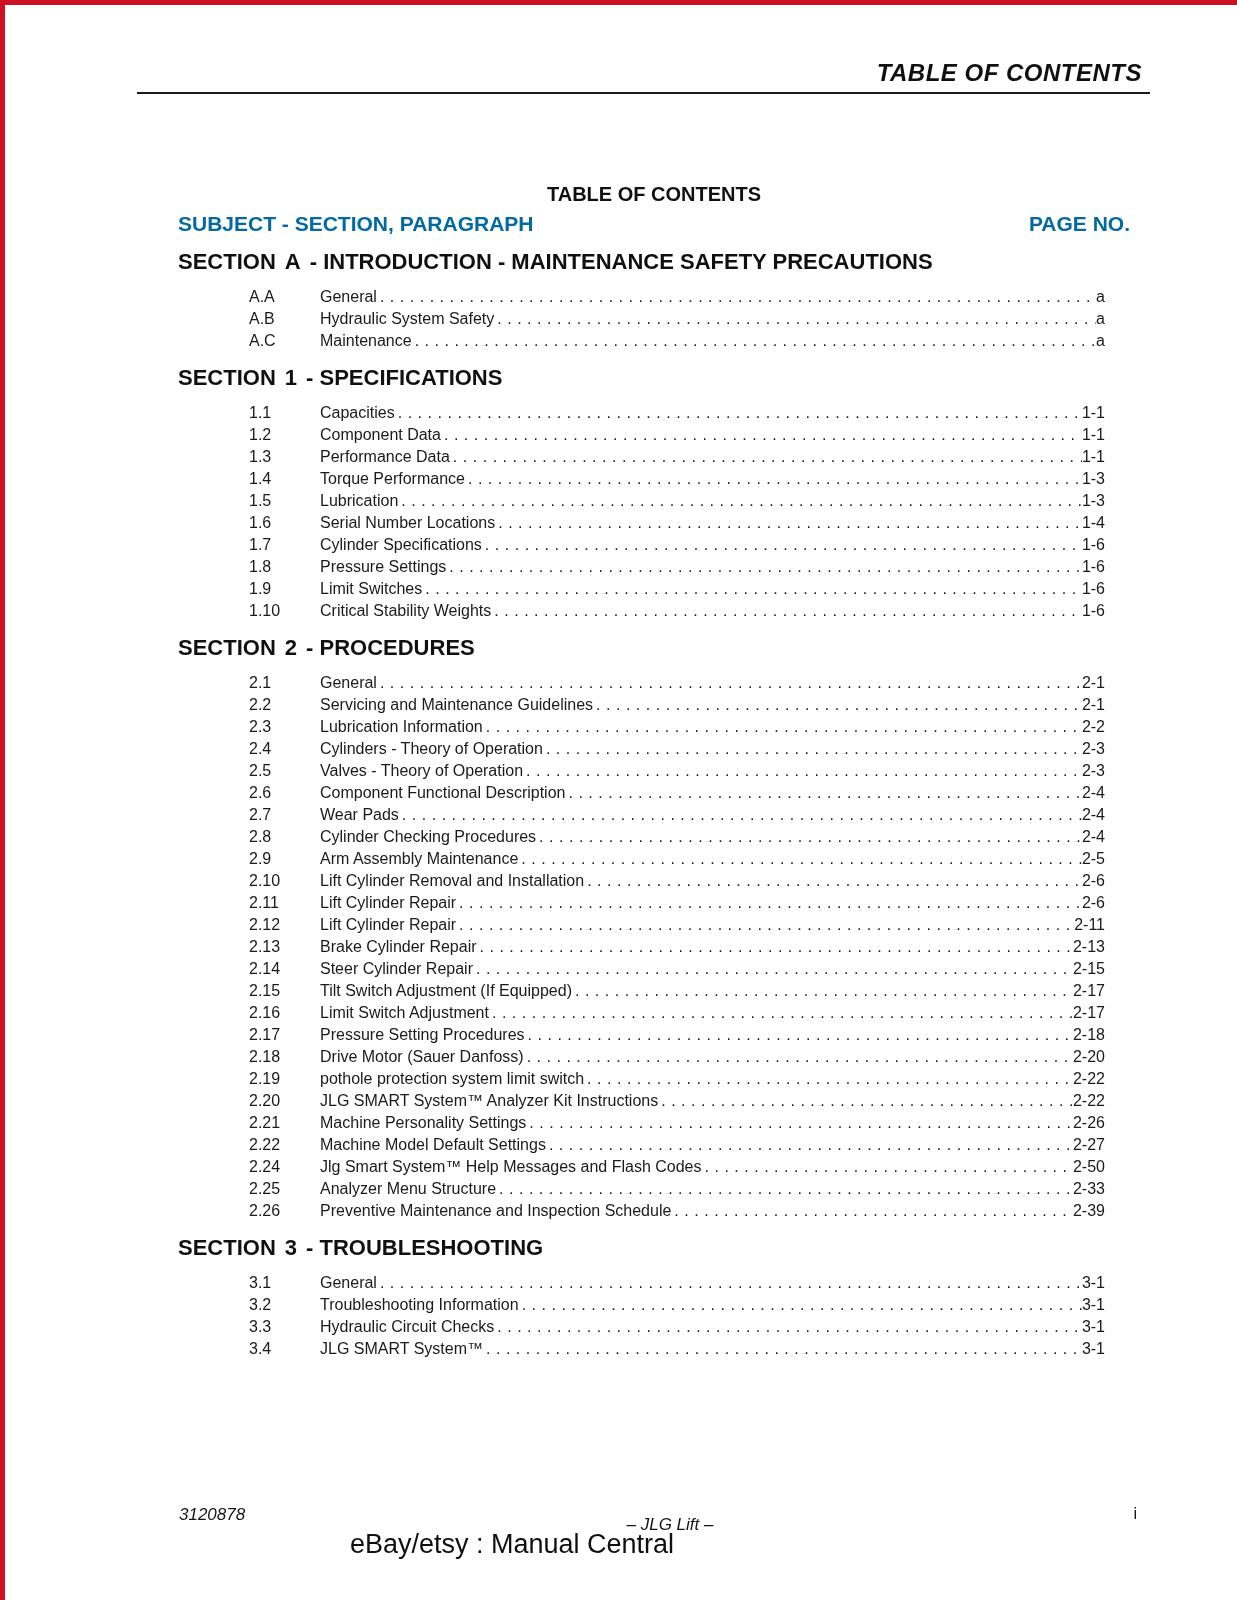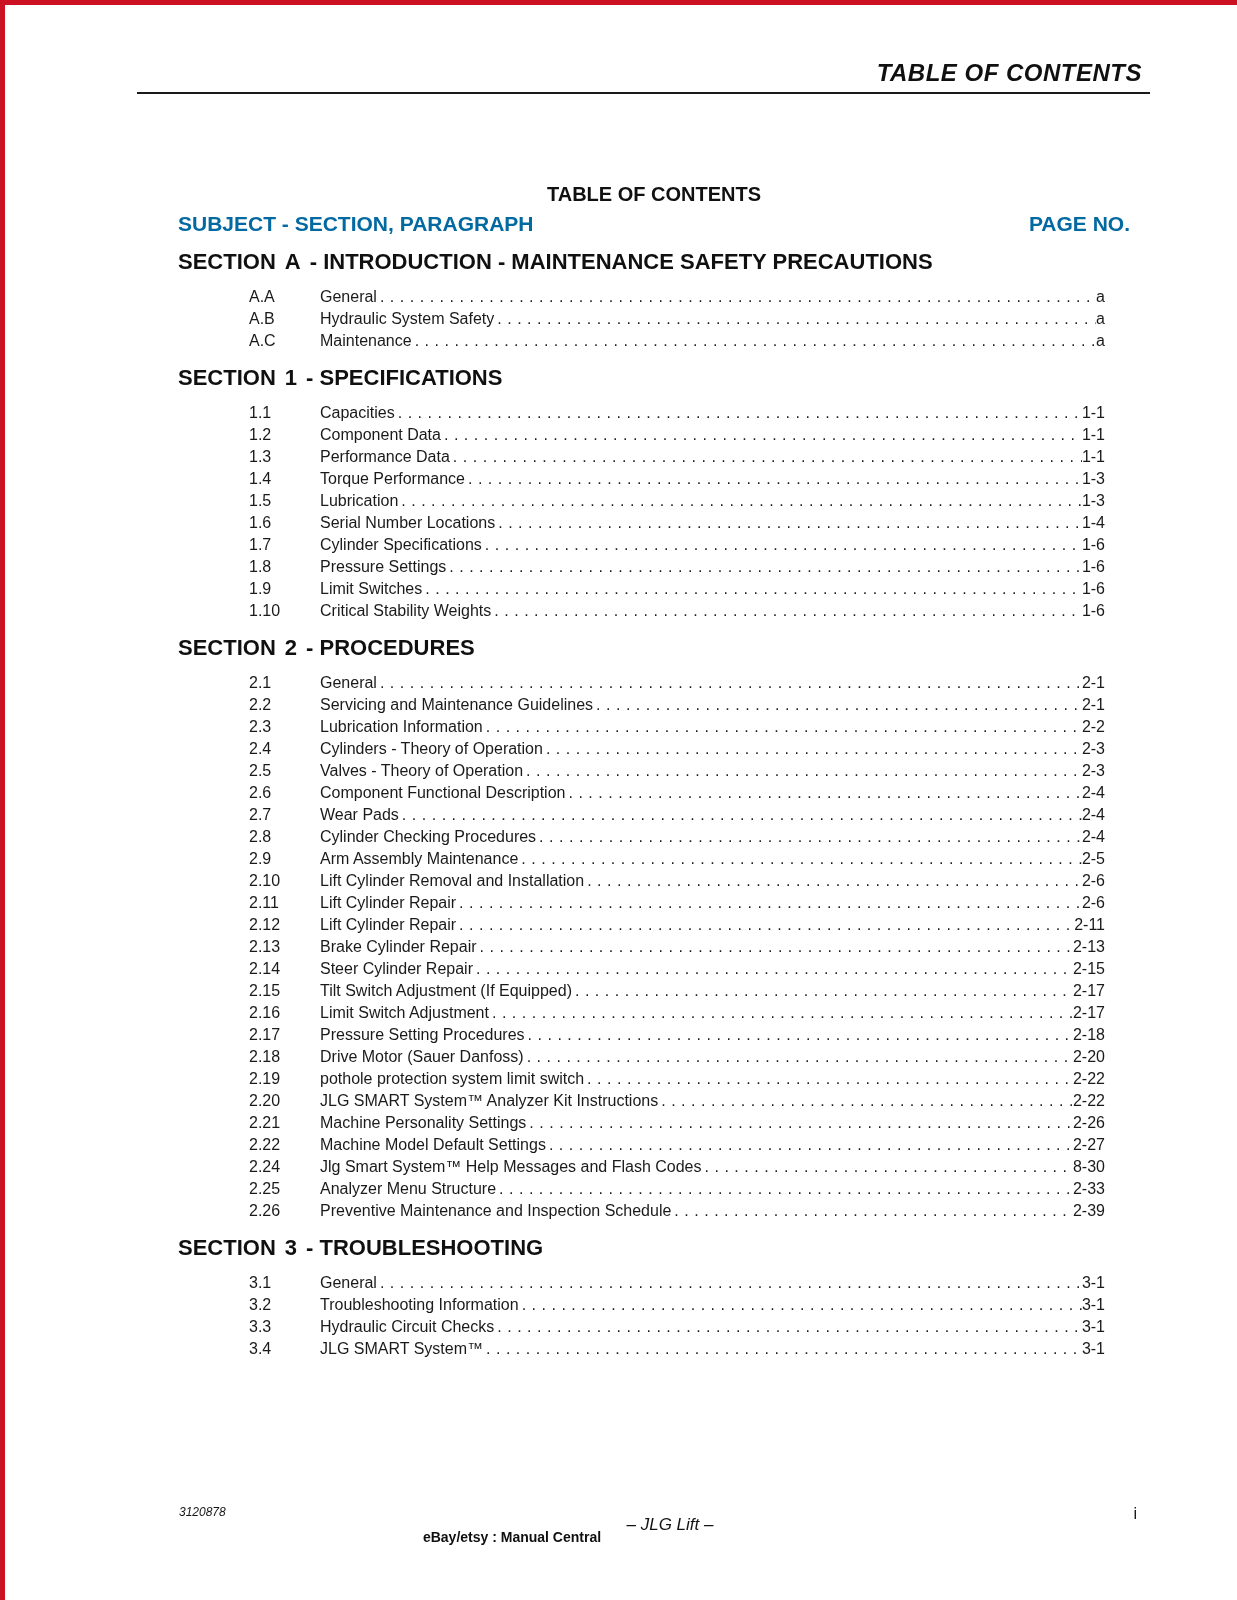--- a/index.html
+++ b/index.html
@@ -69,29 +69,29 @@
   }
   .entry-dots::after {
     content: "..........................................................................................................................................................................";
     letter-spacing: 5.5px;
   }
   .entry-page { flex: 0 0 auto; white-space: nowrap; }
 
   
   .doc-number {
     position: absolute; left: 179px; top: 1505px;
-    font-size: 12px; font-style: italic; color: #161616;
+    font-size: 17px; font-style: italic; color: #161616;
   }
   .brand-line {
     position: absolute; left: 0; top: 1515px; width: 1340px;
     text-align: center; font-size: 17px; font-style: italic; color: #141414;
   }
   .watermark {
     position: absolute; left: 0; top: 1529px; width: 1024px;
-    text-align: center; font-size: 14px; font-weight: bold; color: #0f0f0f;
+    text-align: center; font-size: 27px; font-weight: normal; color: #0f0f0f;
   }
   .page-index {
     position: absolute; right: 100px; top: 1505px;
     font-size: 16px; color: #161616;
   }
 </style>
 </head>
 <body>
 
 <div class="page">
@@ -372,21 +372,21 @@
     <span class="entry-title">Machine Model Default Settings</span>
     <span class="entry-dots"></span>
     <span class="entry-page">2-27</span>
   </div>
 
 
   <div class="entry-row">
     <span class="entry-num">2.24</span>
     <span class="entry-title">Jlg Smart System™ Help Messages and Flash Codes</span>
     <span class="entry-dots"></span>
-    <span class="entry-page">8-30</span>
+    <span class="entry-page">2-50</span>
   </div>
 
   <div class="entry-row">
     <span class="entry-num">2.25</span>
     <span class="entry-title">Analyzer Menu Structure</span>
     <span class="entry-dots"></span>
     <span class="entry-page">2-33</span>
   </div>
 
   <div class="entry-row">

